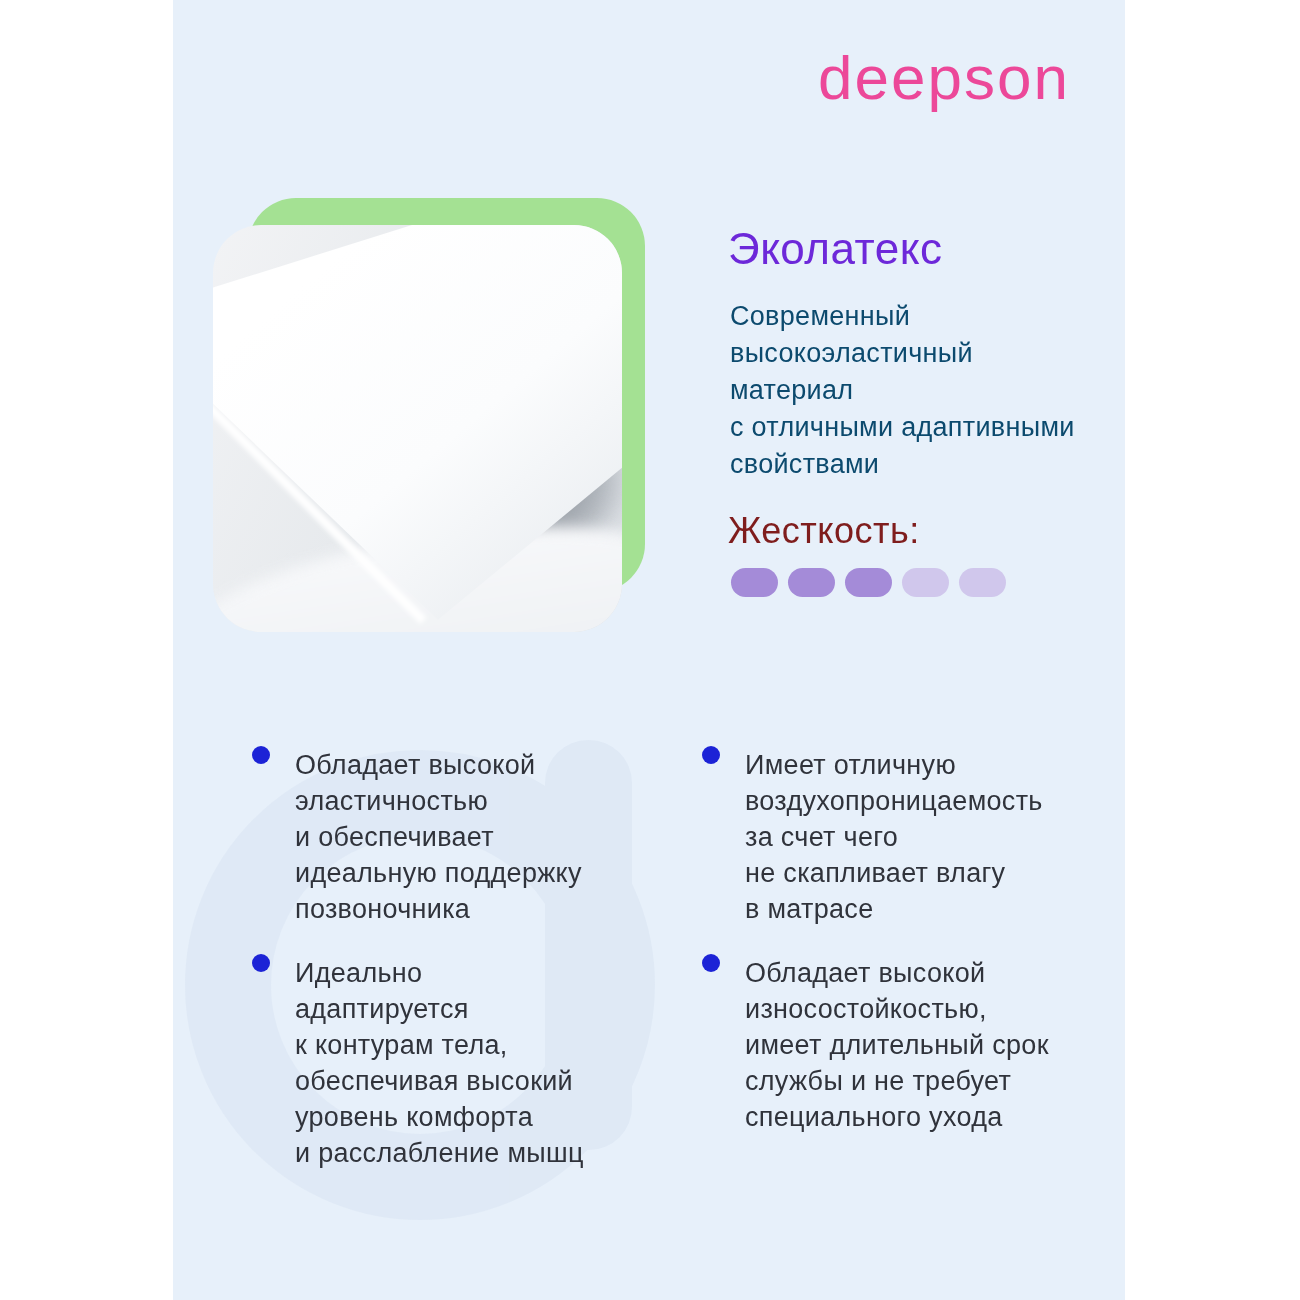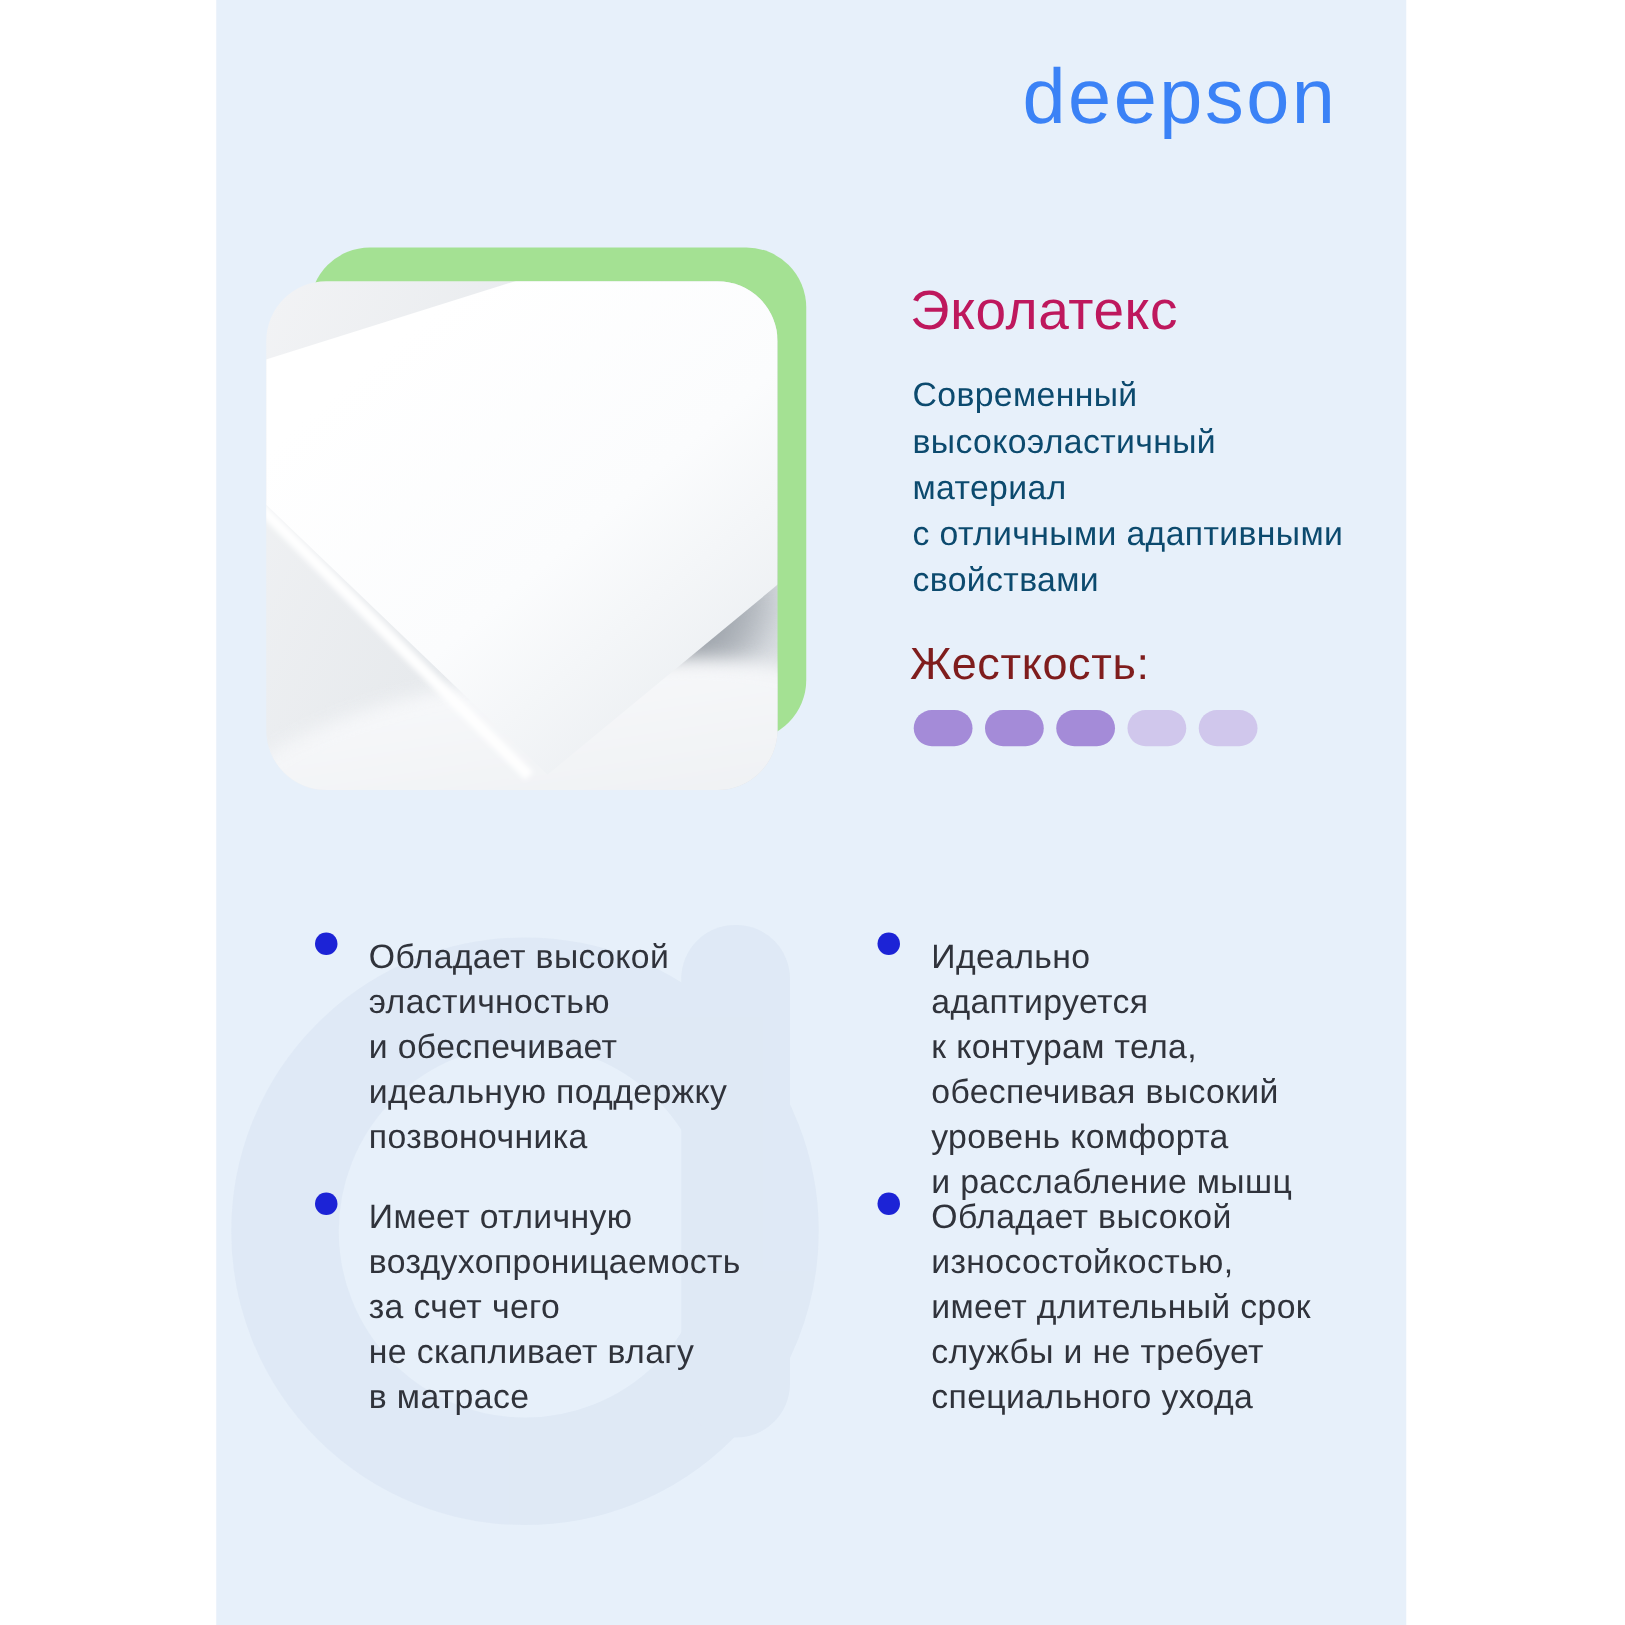--- a/index.html
+++ b/index.html
@@ -103,23 +103,23 @@
 
   <div class="green-shape" style="background: rgb(164, 225, 147);"></div>
 
   <div class="photo">
     <div class="foam-shadow"></div>
     <div class="foam-bottom"></div>
     <div class="foam-top"></div>
     <div class="foam-edge"></div>
   </div>
 
-  <div class="logo" style="color: #3b82f6;">deepson</div>
+  <div class="logo" style="color: #ec4899;">deepson</div>
 
-  <div class="title" style="color: #be185d;">Эколатекс</div>
+  <div class="title" style="color: #6d28d9;">Эколатекс</div>
 
   <p class="description">Современный
 высокоэластичный
 материал
 с отличными адаптивными
 свойствами</p>
 
   <div class="hardness-label" style="color: #7f1d1d;">Жесткость:</div>
 
   <div class="pills" id="hardness-pills">
@@ -134,34 +134,34 @@
       <div class="feature">
         <span class="dot" style="background: rgb(28, 35, 214);"></span>
         <p class="ftext" style="color: rgb(48, 51, 59);">Обладает высокой
 эластичностью
 и обеспечивает
 идеальную поддержку
 позвоночника</p>
       </div>
       <div class="feature">
         <span class="dot" style="background: rgb(28, 35, 214);"></span>
+        <p class="ftext" style="color: rgb(48, 51, 59);">Имеет отличную
+воздухопроницаемость
+за счет чего
+не скапливает влагу
+в матрасе</p>
+      </div>
+      <div class="feature">
+        <span class="dot" style="background: rgb(28, 35, 214);"></span>
         <p class="ftext" style="color: rgb(48, 51, 59);">Идеально
 адаптируется
 к контурам тела,
 обеспечивая высокий
 уровень комфорта
 и расслабление мышц</p>
-      </div>
-      <div class="feature">
-        <span class="dot" style="background: rgb(28, 35, 214);"></span>
-        <p class="ftext" style="color: rgb(48, 51, 59);">Имеет отличную
-воздухопроницаемость
-за счет чего
-не скапливает влагу
-в матрасе</p>
       </div>
       <div class="feature">
         <span class="dot" style="background: rgb(28, 35, 214);"></span>
         <p class="ftext" style="color: rgb(48, 51, 59);">Обладает высокой
 износостойкостью,
 имеет длительный срок
 службы и не требует
 специального ухода</p>
       </div>
     </div>

